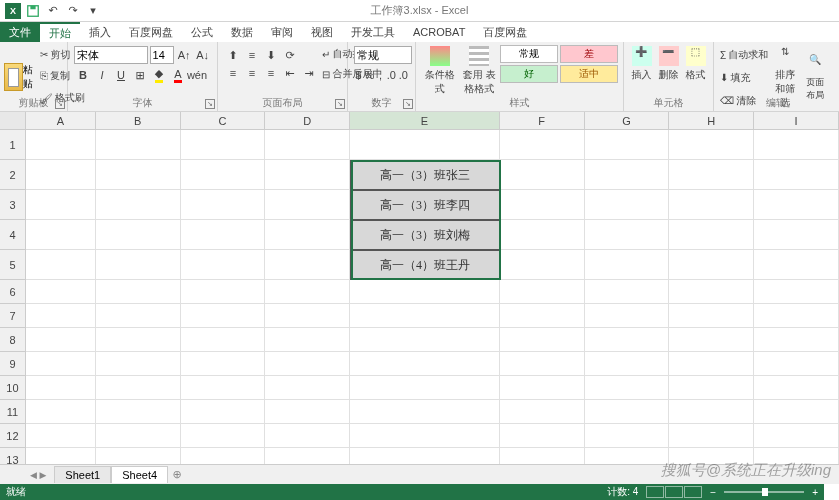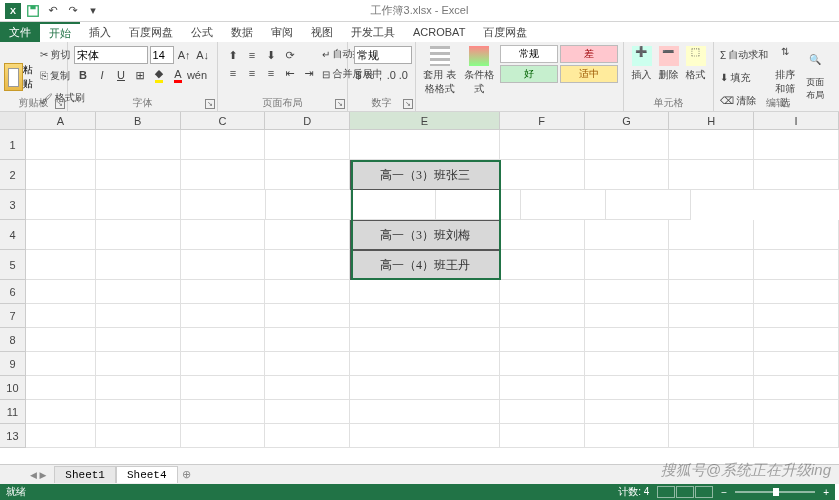--- a/index.html
+++ b/index.html
@@ -43,25 +43,25 @@
 .row{display:flex;height:24px;}
 .row-h{width:26px;border-right:1px solid #ccc;border-bottom:1px solid #ccc;background:#f0f0f0;text-align:center;font-size:11px;color:#444;line-height:24px;}
 .cell{border-right:1px solid #e0e0e0;border-bottom:1px solid #e0e0e0;font-size:12px;color:#333;display:flex;align-items:center;justify-content:center;font-family:"宋体";}
 .merged{border:1px solid #555;background:#d8d8d8;}
 .selection-border{position:absolute;border:2px solid #217346;pointer-events:none;}
 
 .annotation{position:absolute;pointer-events:none;}
 
 .sheet-tabs{position:absolute;bottom:16px;left:0;right:0;height:20px;background:#f0f0f0;border-top:1px solid #ccc;display:flex;align-items:center;padding-left:30px;}
 .tab-nav{display:flex;gap:2px;margin-right:8px;color:#888;font-size:9px;}
-.sheet-tab{padding:2px 10px;background:#fff;border:1px solid #ccc;border-bottom:none;font-size:11px;font-family:Liberation Mono, monospace;}
+.sheet-tab{padding:2px 10px;background:#fff;border:1px solid #ccc;border-bottom:none;font-size:11px;}
 .sheet-tab.inactive{background:#e8e8e8;}
 .sheet-add{width:18px;text-align:center;color:#888;}
 
-.statusbar{position:absolute;bottom:0;left:0;right:4px;height:16px;background:#217346;color:#fff;display:flex;align-items:center;font-size:10px;padding:0 6px;justify-content:space-between;}
+.statusbar{position:absolute;bottom:0;left:0;right:15px;height:16px;background:#217346;color:#fff;display:flex;align-items:center;font-size:10px;padding:0 6px;justify-content:space-between;}
 .status-right{display:flex;align-items:center;gap:8px;}
 .view-btns{display:flex;gap:1px;}
 .view-btn{width:18px;height:12px;border:1px solid rgba(255,255,255,0.5);}
 .zoom-slider{width:80px;height:2px;background:rgba(255,255,255,0.5);position:relative;}
 .zoom-thumb{width:6px;height:8px;background:#fff;position:absolute;left:38px;top:-3px;}
 
 .watermark{position:absolute;right:8px;bottom:20px;font-size:15px;color:rgba(0,0,0,0.35);font-style:italic;}
 
 svg.ico{width:14px;height:14px;}
 </style>
@@ -196,39 +196,40 @@
         <div class="rbtn">.0</div>
       </div>
     </div>
     <div class="ribbon-group-label">数字</div>
     <div class="ribbon-launcher">↘</div>
   </div>
 
   <div class="ribbon-group" style="width:208px">
     <div style="display:flex">
       <div class="big-btn">
+        <div class="big-btn-ico" style="background:linear-gradient(#f88,#8f8)"></div>
+        <span>条件格式</span>
+      </div>
+      <div class="big-btn">
         <div class="big-btn-ico" style="background:repeating-linear-gradient(#bbb 0 3px,#fff 3px 6px)"></div>
         <span>套用
 表格格式</span>
-      </div>
-      <div class="big-btn">
-        <div class="big-btn-ico" style="background:linear-gradient(#f88,#8f8)"></div>
-        <span>条件格式</span>
       </div>
       <div>
         <div style="display:flex">
           <div class="style-cell style-normal">常规</div>
           <div class="style-cell style-bad">差</div>
         </div>
         <div style="display:flex">
           <div class="style-cell style-good">好</div>
           <div class="style-cell style-neutral">适中</div>
         </div>
       </div>
     </div>
+    <div class="ribbon-group-label">样式</div>
   </div>
 
   <div class="ribbon-group" style="width:90px">
     <div style="display:flex">
       <div class="big-btn" style="width:28px">
           <div class="big-btn-ico" style="background:#cfe">➕</div>
           <span>插入</span>
         </div>
       <div class="big-btn" style="width:28px">
           <div class="big-btn-ico" style="background:#fcc">➖</div>
@@ -307,20 +308,21 @@
       <div class="cell" style="width:85px"></div>
       <div class="cell" style="width:85px"></div>
       <div class="cell" style="width:85px"></div>
     </div>
     <div class="row" style="height:30px">
       <div class="row-h" style="line-height:30px">3</div>
       <div class="cell" style="width:70px"></div>
       <div class="cell" style="width:85px"></div>
       <div class="cell" style="width:85px"></div>
       <div class="cell" style="width:85px"></div>
+      <div class="cell merged" style="width:150px">高一（3）班李四</div>
       <div class="cell" style="width:85px"></div>
       <div class="cell" style="width:85px"></div>
       <div class="cell" style="width:85px"></div>
       <div class="cell" style="width:85px"></div>
     </div>
     <div class="row" style="height:30px">
       <div class="row-h" style="line-height:30px">4</div>
       <div class="cell" style="width:70px"></div>
       <div class="cell" style="width:85px"></div>
       <div class="cell" style="width:85px"></div>
@@ -398,20 +400,32 @@
       <div class="cell" style="width:85px"></div>
       <div class="cell" style="width:85px"></div>
       <div class="cell" style="width:150px"></div>
       <div class="cell" style="width:85px"></div>
       <div class="cell" style="width:85px"></div>
       <div class="cell" style="width:85px"></div>
       <div class="cell" style="width:85px"></div>
     </div>
     <div class="row" style="height:24px">
       <div class="row-h" style="line-height:24px">11</div>
+      <div class="cell" style="width:70px"></div>
+      <div class="cell" style="width:85px"></div>
+      <div class="cell" style="width:85px"></div>
+      <div class="cell" style="width:85px"></div>
+      <div class="cell" style="width:150px"></div>
+      <div class="cell" style="width:85px"></div>
+      <div class="cell" style="width:85px"></div>
+      <div class="cell" style="width:85px"></div>
+      <div class="cell" style="width:85px"></div>
+    </div>
+    <div class="row" style="height:24px">
+      <div class="row-h" style="line-height:24px">12</div>
       <div class="cell" style="width:70px"></div>
       <div class="cell" style="width:85px"></div>
       <div class="cell" style="width:85px"></div>
       <div class="cell" style="width:85px"></div>
       <div class="cell" style="width:150px"></div>
       <div class="cell" style="width:85px"></div>
       <div class="cell" style="width:85px"></div>
       <div class="cell" style="width:85px"></div>
       <div class="cell" style="width:85px"></div>
     </div>

